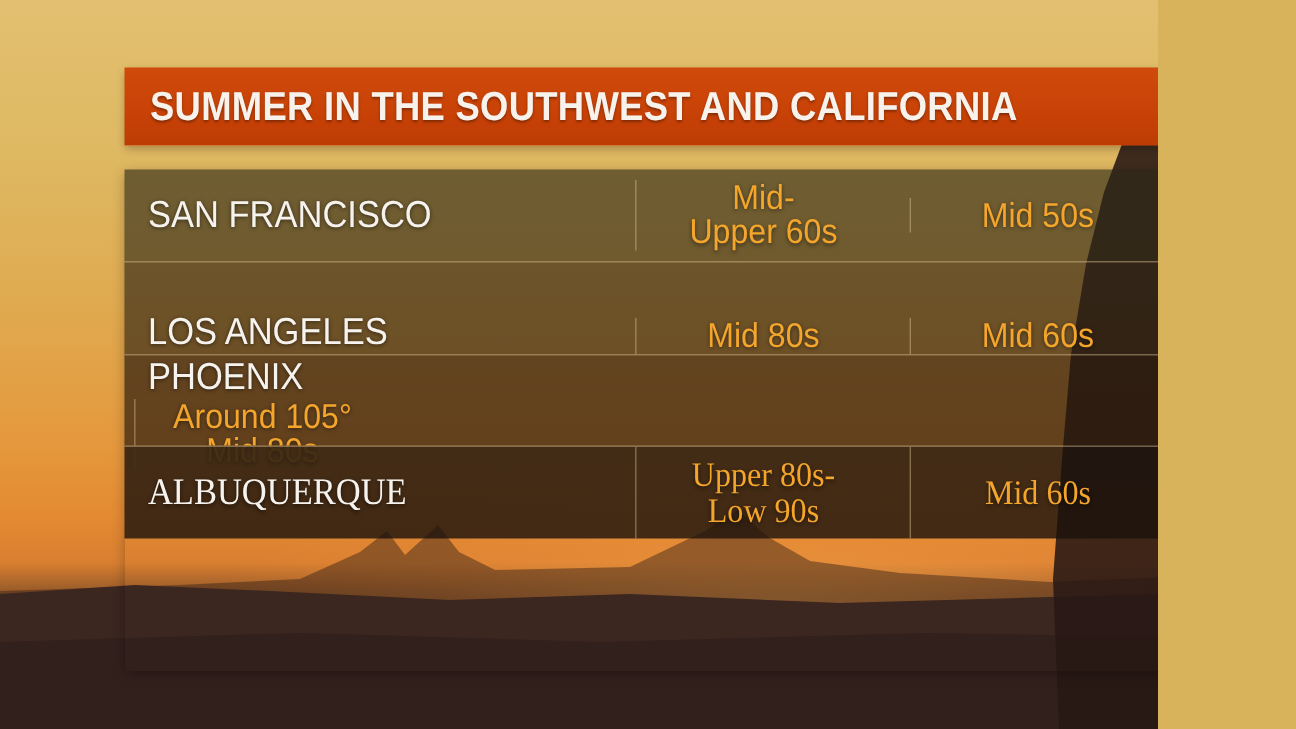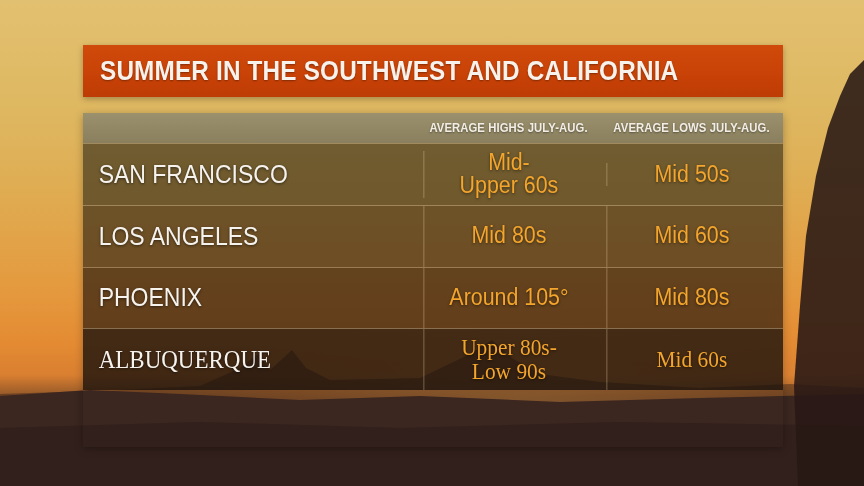--- a/index.html
+++ b/index.html
@@ -1,21 +1,21 @@
 <!DOCTYPE html>
 <html><head>
 <meta charset="utf-8">
 <style>
   html,body{margin:0;padding:0;}
   body{
     width:864px;height:486px;overflow:hidden;
     font-family:"Liberation Sans", sans-serif;
     background:#d9b25c;
   }
-  .stage{position:relative;width:864px;height:486px;overflow:hidden;}
+  .stage{position:relative;width:760px;height:486px;overflow:hidden;padding-left:12px;}
 
   
   .sky{
     position:absolute;left:0;top:0;width:864px;height:486px;
     background:linear-gradient(to bottom,
       #e2c071 0px,
       #e0bc68 60px,
       #deb65f 120px,
       #dfae54 180px,
       #e2a348 240px,
@@ -98,23 +98,23 @@
     width:183px;display:flex;align-items:center;justify-content:center;
     border-left:1px solid rgba(230,205,160,.42);
     box-sizing:border-box;
     color:#f3a52c;font-size:23px;line-height:1.02;text-align:center;
     transform:scaleX(.93);
     white-space:pre-line;
     text-shadow:0 1px 3px rgba(0,0,0,.5);
   }
   
   .r0{background:rgba(44,38,22,.62);align-items:center;}
-  .r1{background:rgba(44,33,18,.64);}
+  .r1{background:rgba(44,33,18,.64);align-items:flex-end;}
   .r2{background:rgba(42,28,15,.66);}
-  .r3{background:rgba(38,24,13,.68);}
+  .r3{background:rgba(38,24,13,.68);flex-direction:column;}
   .r4{background:rgba(26,18,12,.80);font-family:Liberation Serif, serif;}
 </style>
 </head>
 <body>
 
 <div class="stage">
 
   <div class="sky"></div>
   <div class="glow"></div>
 
@@ -139,25 +139,20 @@
                L110,430 Z" fill="rgba(40,24,20,.88)"></path>
     </svg>
   </div>
 
   <div class="titlebar">
     <h1>SUMMER IN THE SOUTHWEST AND CALIFORNIA</h1>
   </div>
 
   <div class="table">
 
-    <div class="hdrrow">
-      <div class="hdrspacer"></div>
-      <div class="hdrcell">AVERAGE HIGHS JULY-AUG.</div>
-      <div class="hdrcell">AVERAGE LOWS JULY-AUG.</div>
-    </div>
 
     <div class="row r0">
       <div class="city">SAN FRANCISCO</div>
       <div class="val">Mid-
 Upper 60s</div>
       <div class="val">Mid 50s</div>
     </div>
 
     <div class="row r1">
       <div class="city">LOS ANGELES</div>

